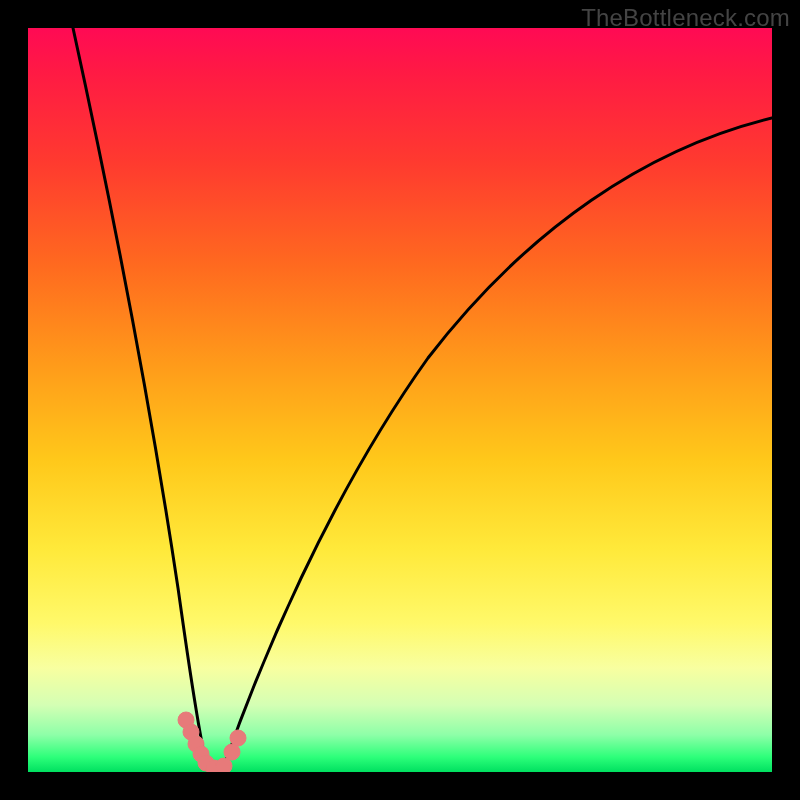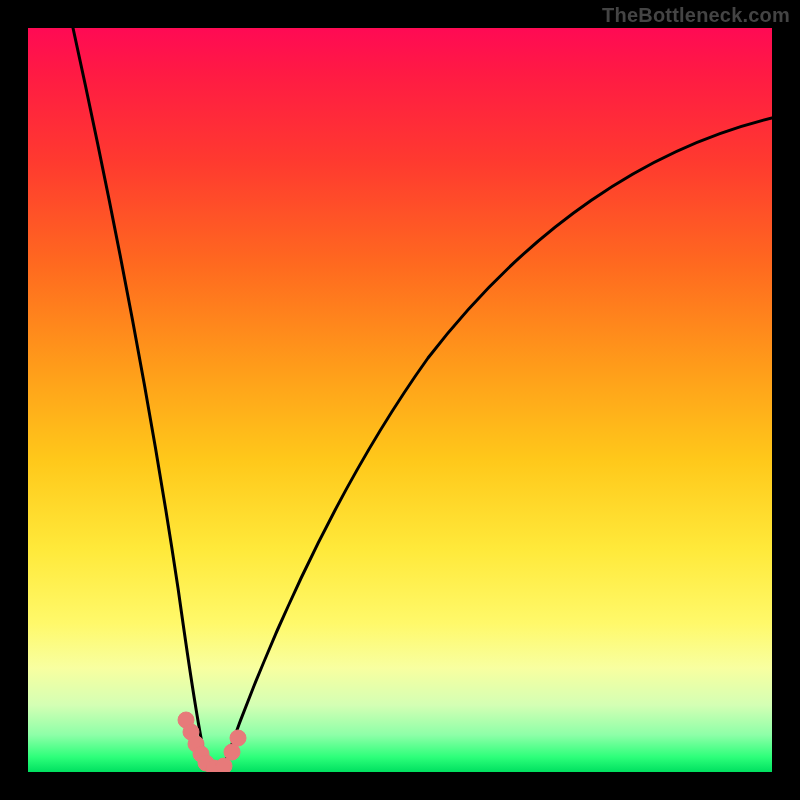--- a/index.html
+++ b/index.html
@@ -50,22 +50,22 @@
     position: absolute;
     left: 0; top: 0;
     width: 744px;
     height: 744px;
   }
   .watermark {
     position: absolute;
     top: 4px;
     right: 10px;
     color: #444;
-    font-size: 20px;
-    font-weight: 700;
+    font-size: 24px;
+    font-weight: 400;
     letter-spacing: 0.2px;
     user-select: none;
   }
 </style>
 </head>
 <body>
 
 <div class="frame">
   <div class="plot">
     <div class="gradient"></div>

